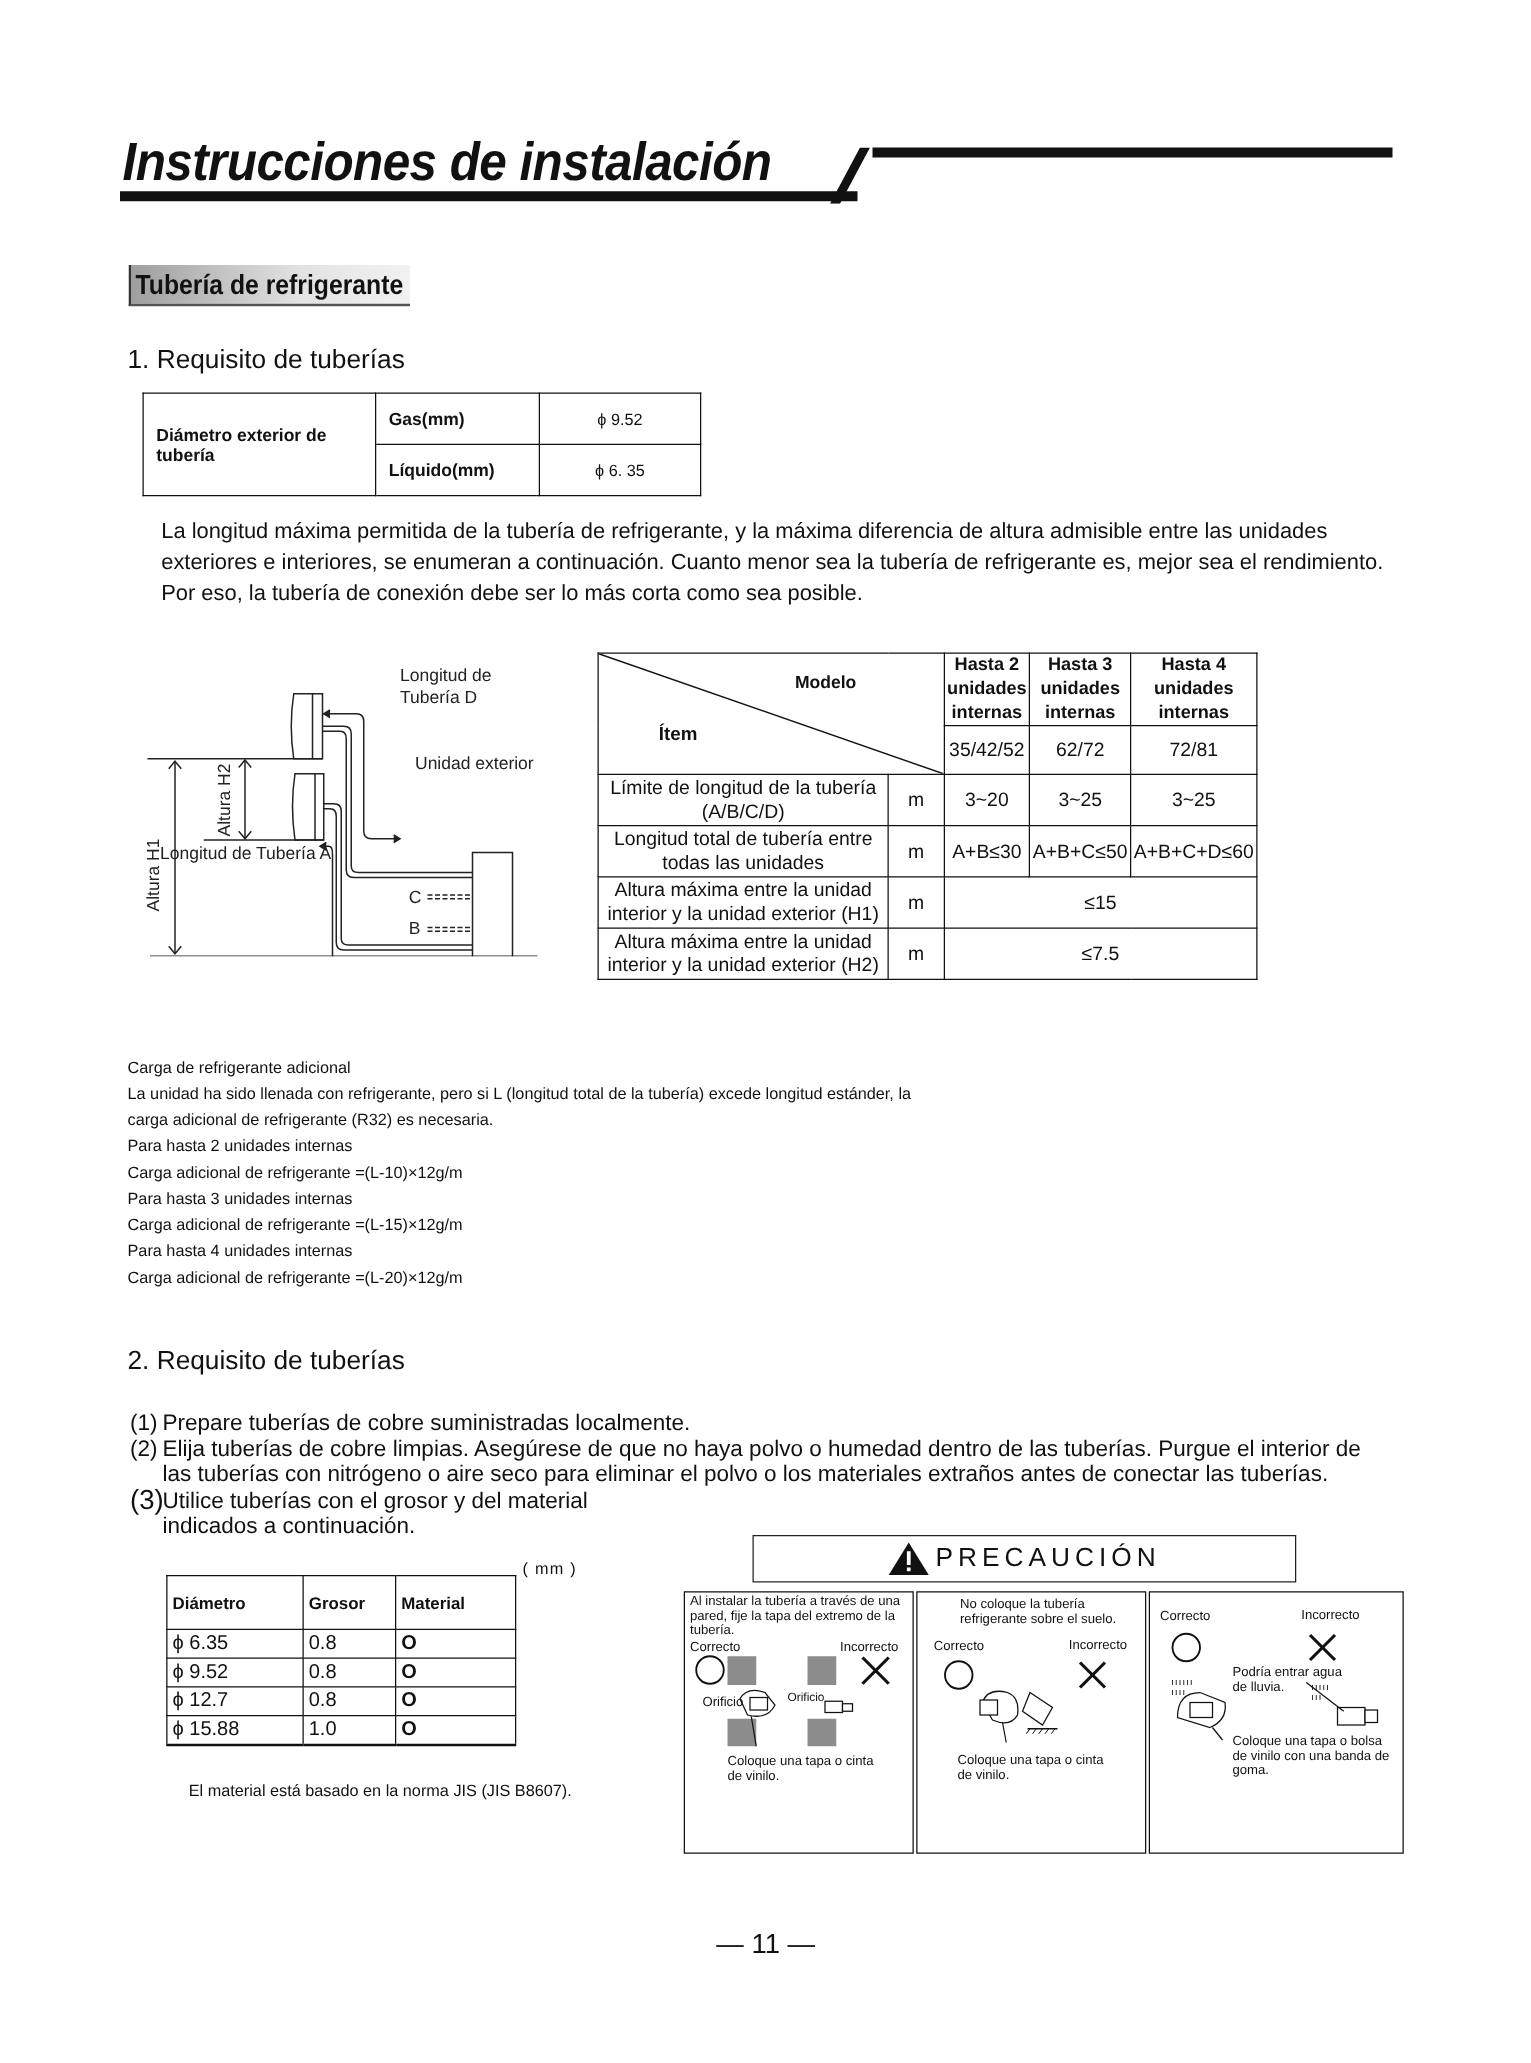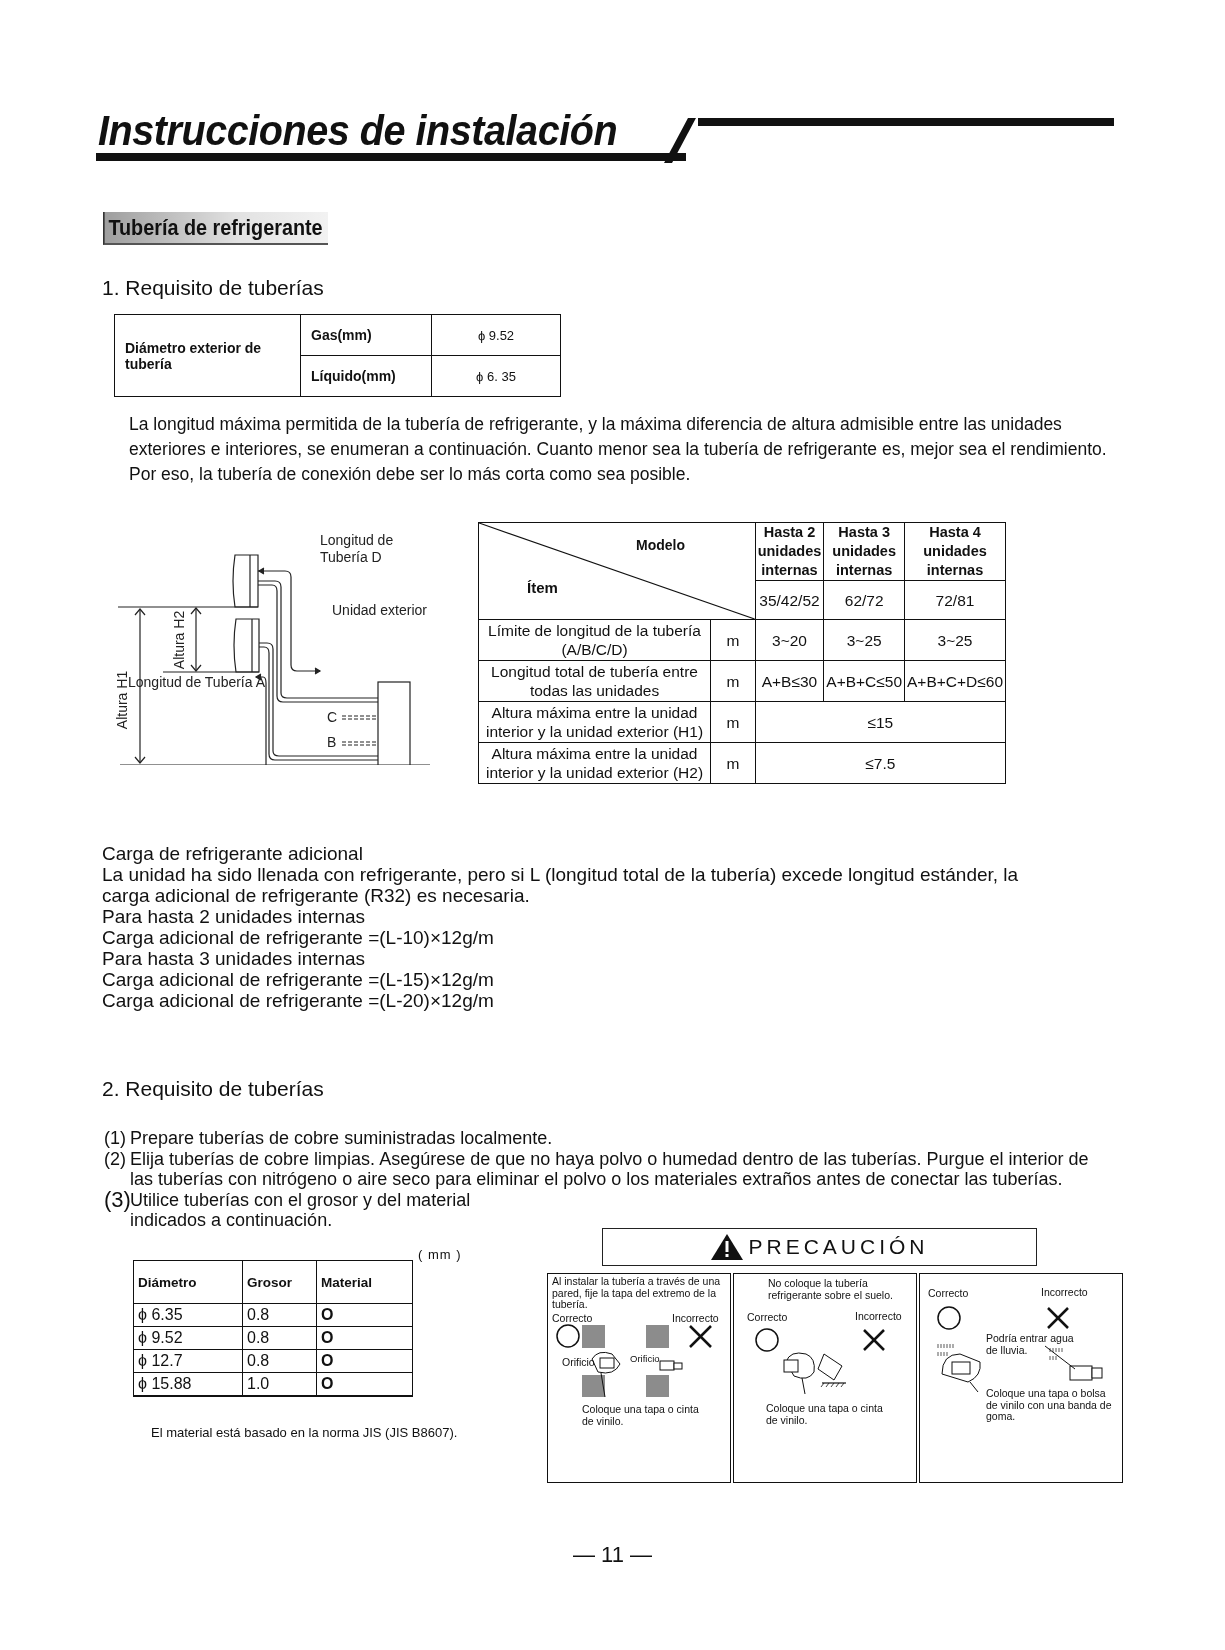--- a/index.html
+++ b/index.html
@@ -33,21 +33,21 @@
   .diagram text { font-family: "Liberation Sans", sans-serif; font-size: 14px; fill: #222; }
 
   
   .t2 { left: 478px; top: 522px; width: 528px; font-size: 15.5px; }
   .t2 td { border: 1.2px solid #111; text-align: center; line-height: 19px; padding: 0 2px; }
   .t2 .hdr { font-weight: bold; font-size: 14.5px; }
   .t2 .diag { position: relative; padding: 0; }
   .t2 .unit { width: 40px; }
 
   
-  .charge { left: 102px; top: 843px; width: 950px; font-size: 19px; line-height: 21px; color: #111; }
+  .charge { left: 102px; top: 843px; width: 950px; font-size: 13px; line-height: 21px; color: #111; }
 
   
   .req-list { left: 104px; top: 1128px; width: 1000px; font-size: 18px; line-height: 20.5px; color: #111; }
   .req-list .item { display: flex; }
   .req-list .num { width: 26px; flex: none; }
 
   .t3 { left: 133px; top: 1260px; width: 280px; font-size: 16px; }
   .t3 td { border: 1.2px solid #111; text-align: left; height: 22px; padding: 0 4px; }
   .t3 .hdr { font-weight: bold; font-size: 13.5px; height: 42px; }
   .t3 tr:last-child td { border-bottom: 2.5px solid #111; }
@@ -191,20 +191,21 @@
   </table>
 
 <div class="abs charge">
   <div>Carga de refrigerante adicional</div>
   <div>La unidad ha sido llenada con refrigerante, pero si L (longitud total de la tubería) excede longitud estánder, la</div>
   <div>carga adicional de refrigerante (R32) es necesaria.</div>
   <div>Para hasta 2 unidades internas</div>
   <div>Carga adicional de refrigerante  =(L-10)×12g/m</div>
   <div>Para hasta 3 unidades internas</div>
   <div>Carga adicional de refrigerante   =(L-15)×12g/m</div>
+  <div>Para hasta 4 unidades internas</div>
   <div>Carga adicional de refrigerante   =(L-20)×12g/m</div>
 </div>
 
 <div class="abs h-numbered" style="left:102px; top:1077px;">2. Requisito de tuberías</div>
 
 <div class="abs req-list">
   <div class="item">
     <span class="num">(1)</span>
     <span>Prepare tuberías de cobre suministradas localmente.</span>
   </div>

